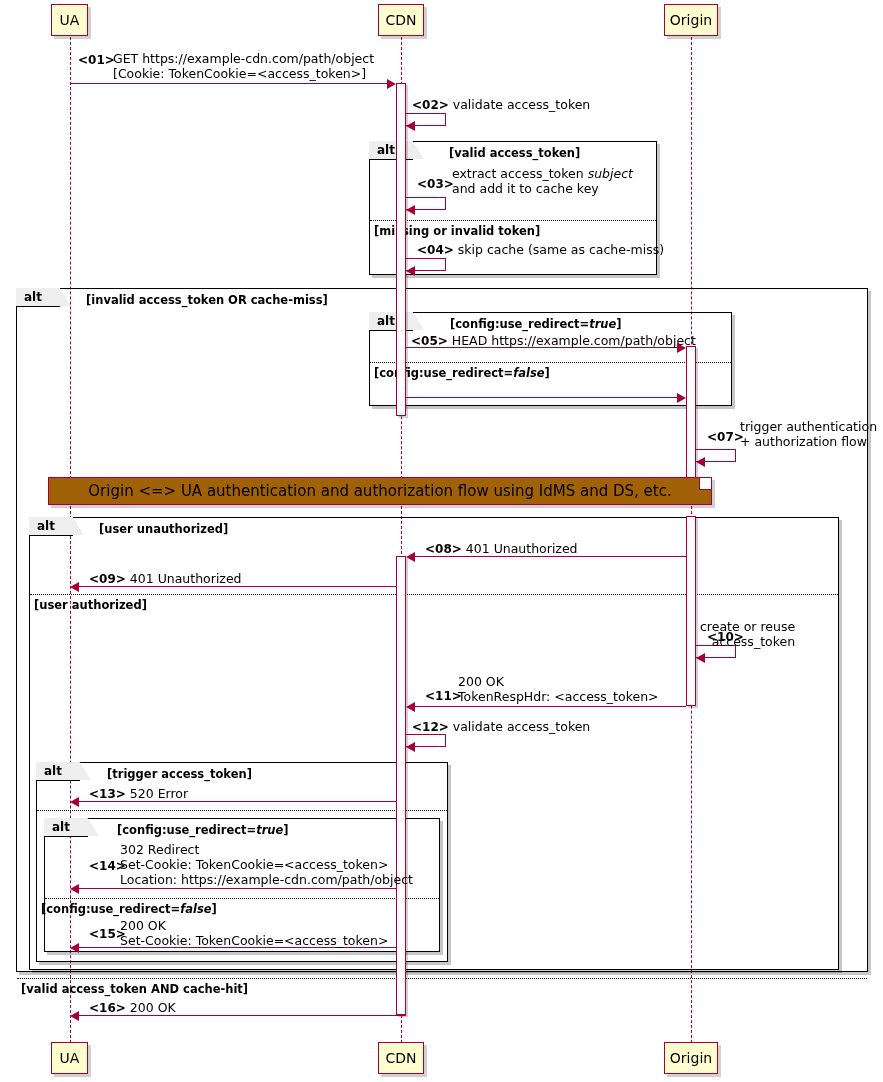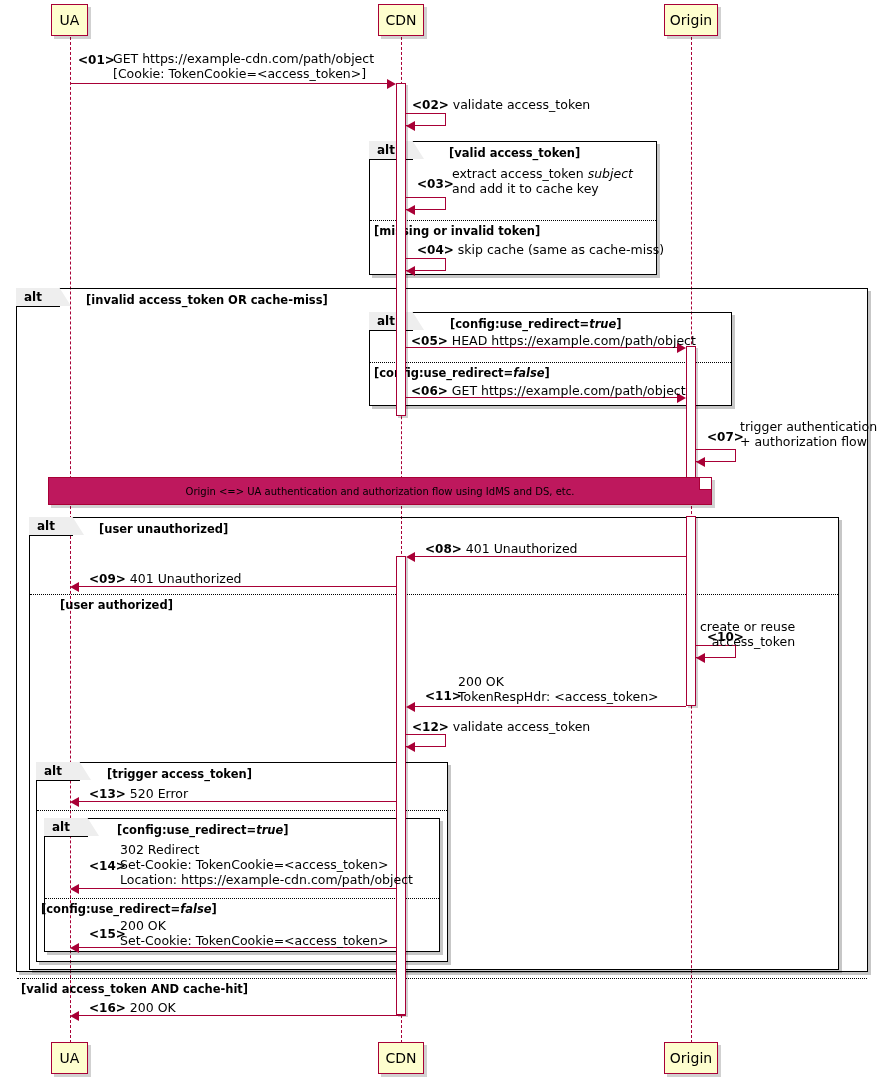--- a/index.html
+++ b/index.html
@@ -112,26 +112,26 @@
     position:absolute;
     border:1.4px solid #A80036;
     border-left:none;
     box-sizing:border-box;
     z-index:30;
   }
 
   
   .note{
     position:absolute;
-    background:#be185d;
+    background:#a16207;
     border:1.4px solid #A80036;
     box-shadow:3px 3px 0 0 rgba(0,0,0,0.18);
     box-sizing:border-box;
     display:flex;align-items:center;justify-content:center;
-    font-size:10px;color:#000;
+    font-size:15px;color:#000;
     z-index:35;
   }
   .note-fold{
     position:absolute;right:0;top:0;
     width:11px;height:11px;
     background:#FFFFFF;
     border-left:1.4px solid #A80036;
     border-bottom:1.4px solid #A80036;
     transform:skewX(0deg);
     z-index:36;
@@ -238,24 +238,20 @@
     <span>HEAD https://example.com/path/object</span>
   </div>
   <div class="msg-line" style="left:406px;top:347px;width:271px;"></div>
   <div class="arrow-head arrow-right" style="left:677px;top:342.5px;"></div>
 
   <div class="divider" style="left:370px;top:362px;width:361px;"></div>
   <div class="frag-label" style="left:374px;top:366px;">
     <span>[config:use_redirect=</span><i>false</i><span>]</span>
   </div>
 
-  <div class="msg-text" style="left:411px;top:383px;">
-    <span class="seq">&lt;06&gt;</span>
-    <span>GET https://example.com/path/object</span>
-  </div>
   <div class="msg-line" style="left:406px;top:397px;width:271px;"></div>
   <div class="arrow-head arrow-right" style="left:677px;top:392.5px;"></div>
 
   <div class="msg-text" style="left:707px;top:429px;">
     <span class="seq">&lt;07&gt;</span>
   </div>
   <div class="msg-text" style="left:740px;top:419px;">
     <div>trigger authentication</div>
     <div>+ authorization flow</div>
   </div>
@@ -283,21 +279,21 @@
   <div class="arrow-head arrow-left" style="left:406px;top:551.5px;"></div>
 
   <div class="msg-text" style="left:89px;top:571px;">
     <span class="seq">&lt;09&gt;</span>
     <span>401 Unauthorized</span>
   </div>
   <div class="msg-line" style="left:79px;top:586px;width:317px;"></div>
   <div class="arrow-head arrow-left" style="left:70px;top:581.5px;"></div>
 
   <div class="divider" style="left:30px;top:594px;width:808px;"></div>
-  <div class="frag-label" style="left:34px;top:598px;margin-left:26px;">
+  <div class="frag-label" style="left:34px;top:598px;">
     <span>[user authorized]</span>
   </div>
 
   <div class="msg-text" style="left:707px;top:629px;">
     <span class="seq">&lt;10&gt;</span>
   </div>
   <div class="msg-text" style="left:700px;top:619px;text-align:right;">
     <div>create or reuse</div>
     <div>access_token</div>
   </div>

